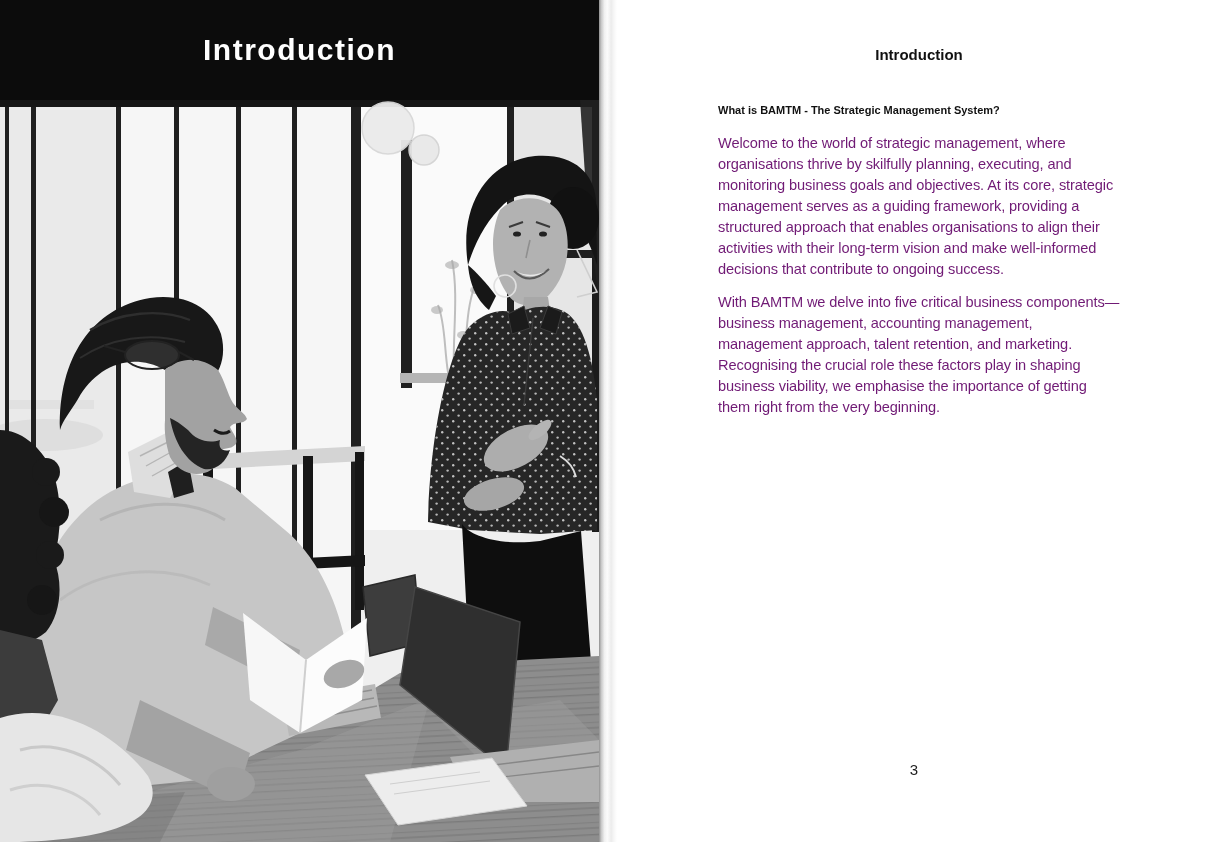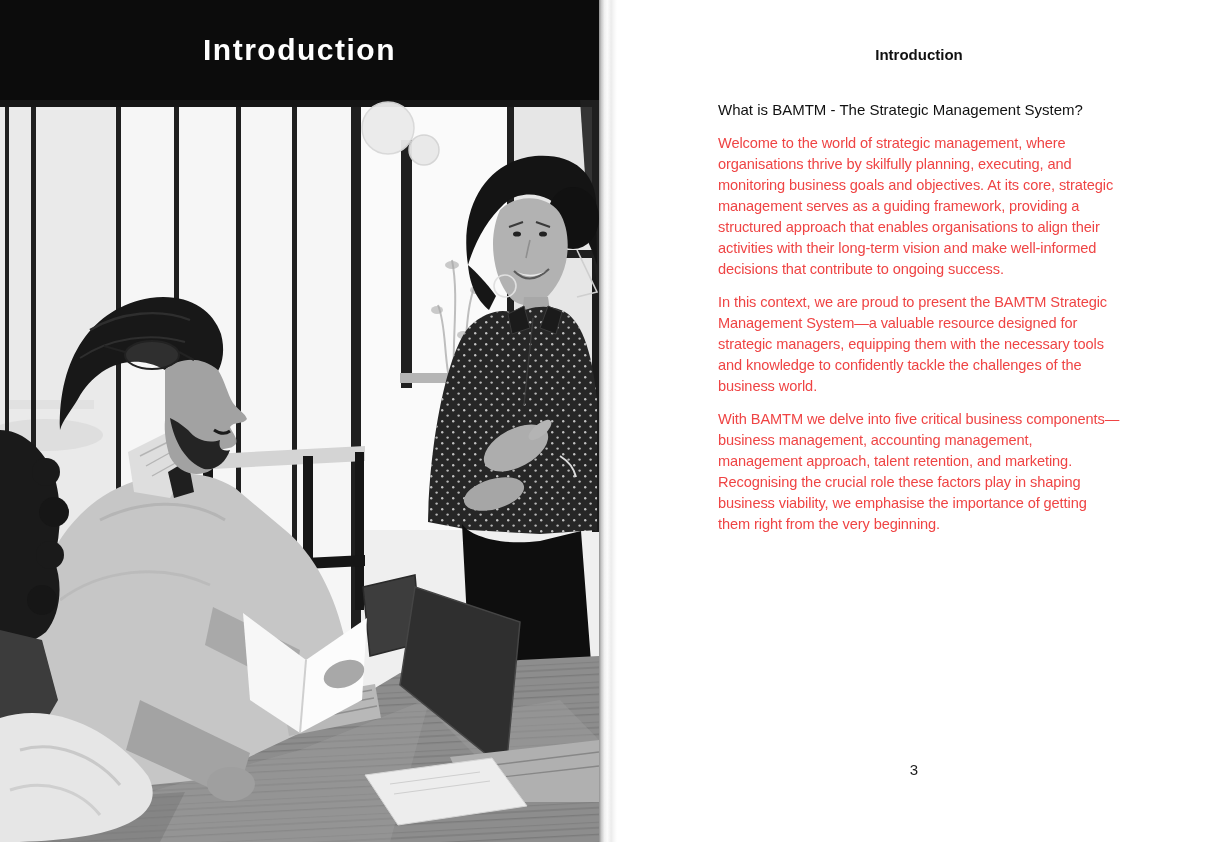--- a/index.html
+++ b/index.html
@@ -37,25 +37,25 @@
   }
   .doc-content{
     position:absolute;left:101px;top:46px;width:402px;
     color:#1d1d1d;
   }
   .doc-page-header{
     text-align:center;font-size:15px;font-weight:bold;color:#111;
     margin:0 0 37px 0;
   }
   .doc-heading{
-    font-size:15px;font-weight:normal;color:#111;
+    font-size:11px;font-weight:bold;color:#111;
     margin:0 0 13px 0;line-height:20px;
   }
   .doc-para{
-    font-size:14.6px;line-height:21px;margin:0 0 12px 0;color:#ef4444;
+    font-size:14.6px;line-height:21px;margin:0 0 12px 0;color:#701a75;
     letter-spacing:-0.1px;
   }
   .page-number{
     position:absolute;left:0;top:761px;width:594px;text-align:center;
     font-size:15px;color:#1d1d1d;
   }
 </style>
 </head>
 <body>
 
@@ -261,17 +261,16 @@
   </div>
 </div>
 
 <div class="gutter"></div>
 
 <div class="page-right">
   <div class="doc-content">
     <div class="doc-page-header">Introduction</div>
     <div class="doc-heading">What is BAMTM - The Strategic Management System?</div>
     <p class="doc-para">Welcome to the world of strategic management, where organisations thrive by skilfully planning, executing, and monitoring business goals and objectives. At its core, strategic management serves as a guiding framework, providing a structured approach that enables organisations to align their activities with their long-term vision and make well-informed decisions that contribute to ongoing success.</p>
-    <p class="doc-para">In this context, we are proud to present the BAMTM Strategic Management System—a valuable resource designed for strategic managers, equipping them with the necessary tools and knowledge to confidently tackle the challenges of the business world.</p>
     <p class="doc-para">With BAMTM we delve into five critical business components—business management, accounting management, management approach, talent retention, and marketing. Recognising the crucial role these factors play in shaping business viability, we emphasise the importance of getting them right from the very beginning.</p>
   </div>
   <div class="page-number">3</div>
 </div>
 
 </body></html>

